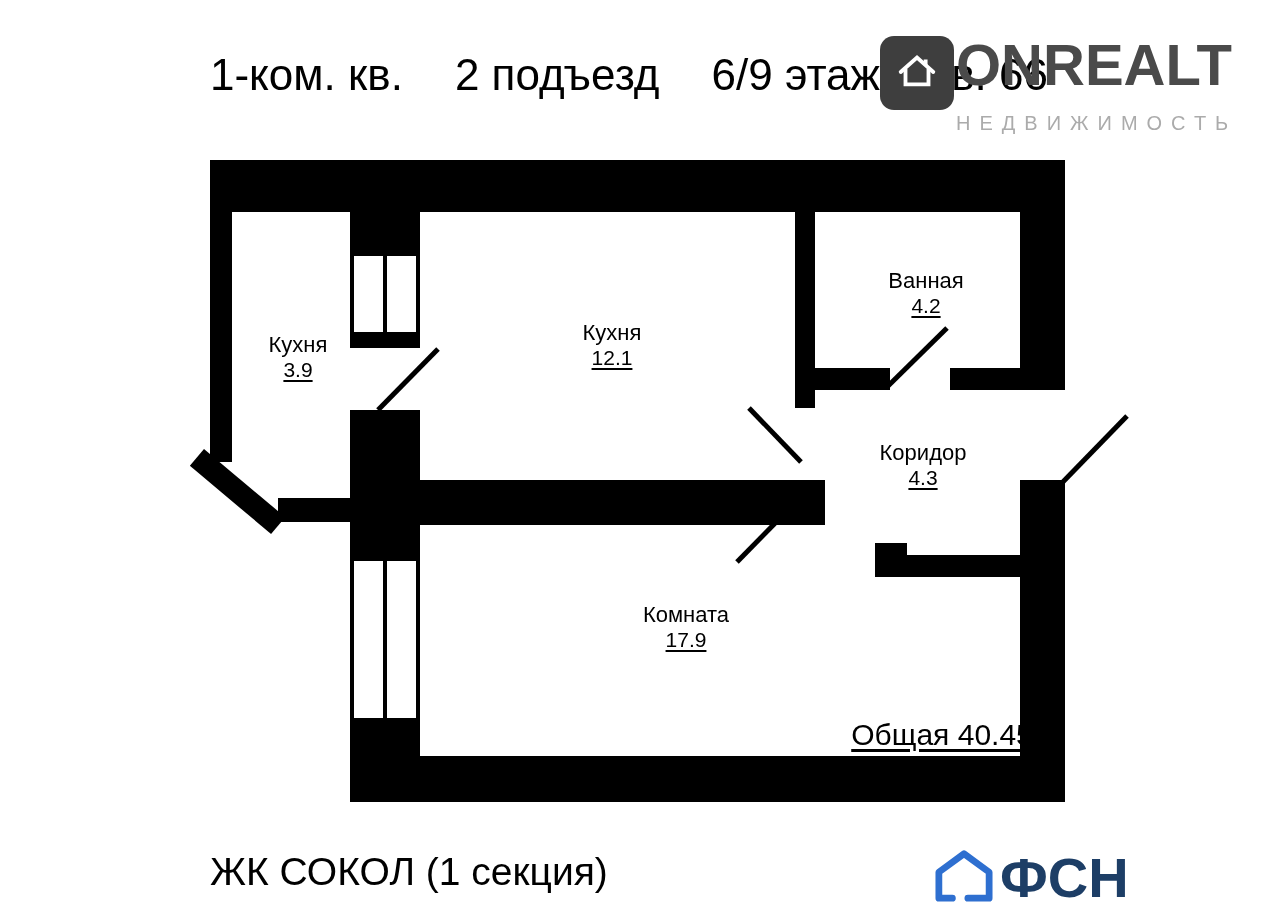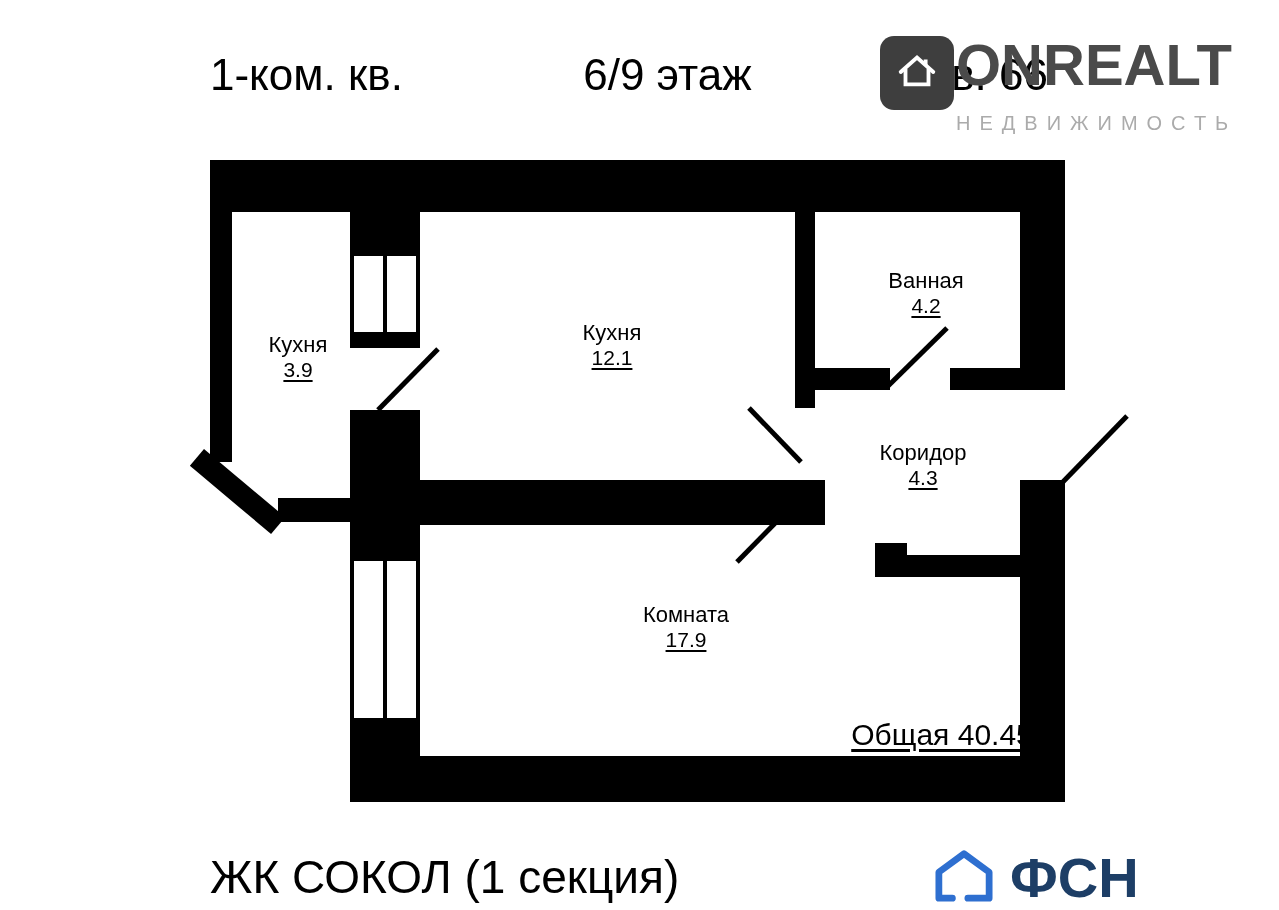--- a/index.html
+++ b/index.html
@@ -4,32 +4,32 @@
 <style>
   * { margin:0; padding:0; box-sizing:border-box; }
   html,body { width:1279px; height:910px; background:#ffffff; color:#000;
               font-family:"Liberation Sans", sans-serif; overflow:hidden; }
   .page { position:relative; width:1279px; height:910px; }
 
   
   .header-title { position:absolute; left:210px; top:50px; width:838px;
                   display:flex; justify-content:space-between;
                   font-size:44px; white-space:nowrap; }
-  .footer-building { position:absolute; left:210px; top:850px; font-size:46px;text-align:right; }
+  .footer-building { position:absolute; left:210px; top:850px; font-size:39px;text-align:right; }
 
   .onrealt { position:absolute; left:880px; top:36px; display:flex; gap:2px; }
   .onrealt-box { width:74px; height:74px; background:var(--onrealt-box,#3e3e3e);
                  border-radius:14px; display:flex; align-items:center; justify-content:center; }
   .onrealt-texts { display:flex; flex-direction:column; }
   .onrealt-name { font-size:58px; font-weight:bold; line-height:1.0;
                   color:var(--onrealt-text,#4a4a4a); }
   .onrealt-sub  { font-size:20px; letter-spacing:9px; margin-top:18px;
                   color:var(--onrealt-subtitle,#ababab); white-space:nowrap; }
 
-  .fsn { position:absolute; left:928px; top:845px; display:flex; align-items:center; gap:10px; }
+  .fsn { position:absolute; left:928px; top:845px; display:flex; align-items:center; }
   .fsn-name { font-size:56px; font-weight:bold; color:var(--fsn-text,#1d3e66); }
 
   
   .plan { position:absolute; left:0; top:0; width:1279px; height:910px; }
   .wall { position:absolute; background:var(--wall,#000); }
   .diag { transform-origin:0 0; transform:rotate(40deg); }
   .window { position:absolute; background:#fff; border:4px solid var(--wall,#000); }
   .pane-divider { position:absolute; left:50%; top:-1px; bottom:-1px; width:4px;
                   margin-left:-2px; background:var(--wall,#000); }
   .door-svg { position:absolute; left:0; top:0; }
@@ -42,20 +42,21 @@
   .total-label { position:absolute; transform:translateX(-50%); font-size:30px;
                  text-decoration:underline; text-underline-offset:4px; white-space:nowrap; }
 </style>
 </head>
 <body>
 
 <div class="page">
 
   <div class="header-title">
     <span>1-ком. кв.</span>
+    <span>2 подъезд</span>
     <span>6/9 этаж</span>
     <span>кв. 66</span>
   </div>
 
   <div class="onrealt">
     <div class="onrealt-box">
       <span>
         <svg width="46" height="46" viewBox="0 0 48 48">
           <path d="M7 25 L24 10 L41 25" stroke="#ffffff" stroke-width="4" fill="none" stroke-linecap="round"></path>
           <path d="M12 22 V38 H36 V22" stroke="#ffffff" stroke-width="4" fill="none"></path>

